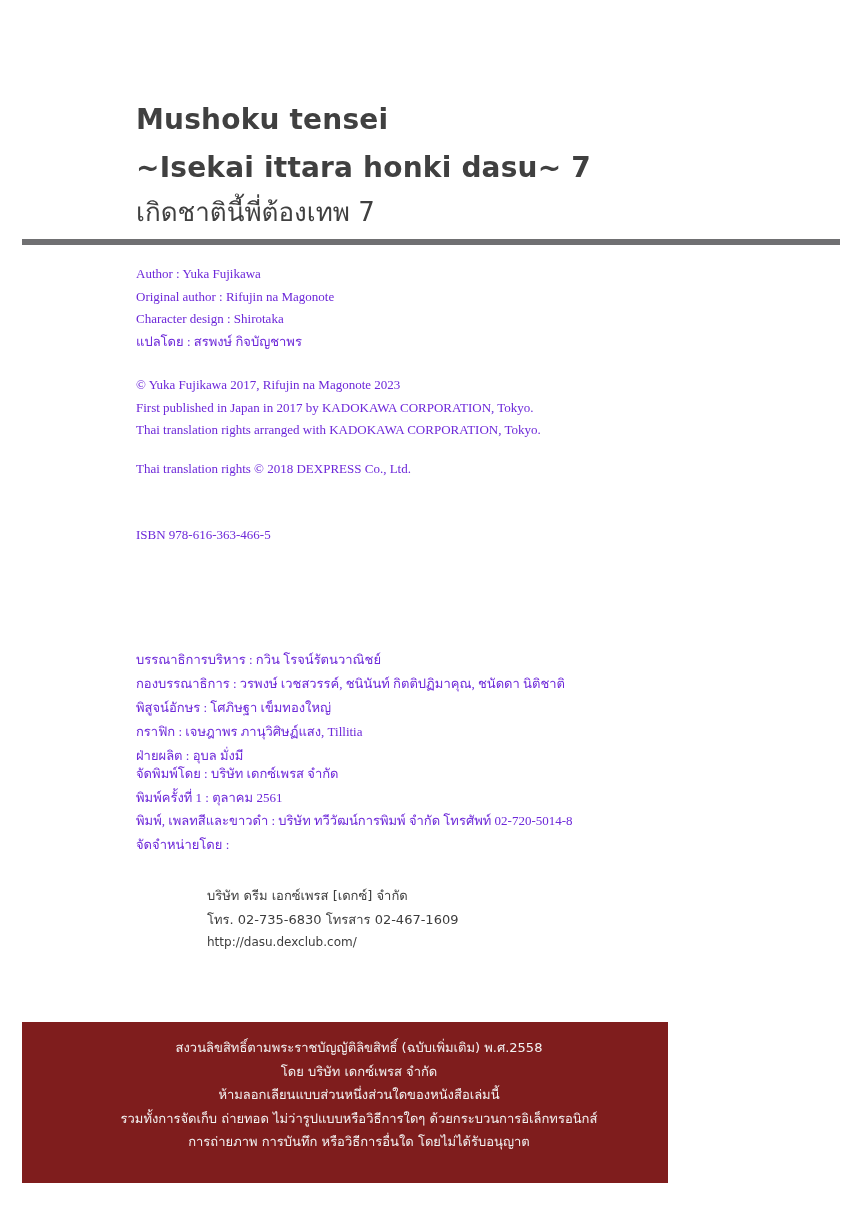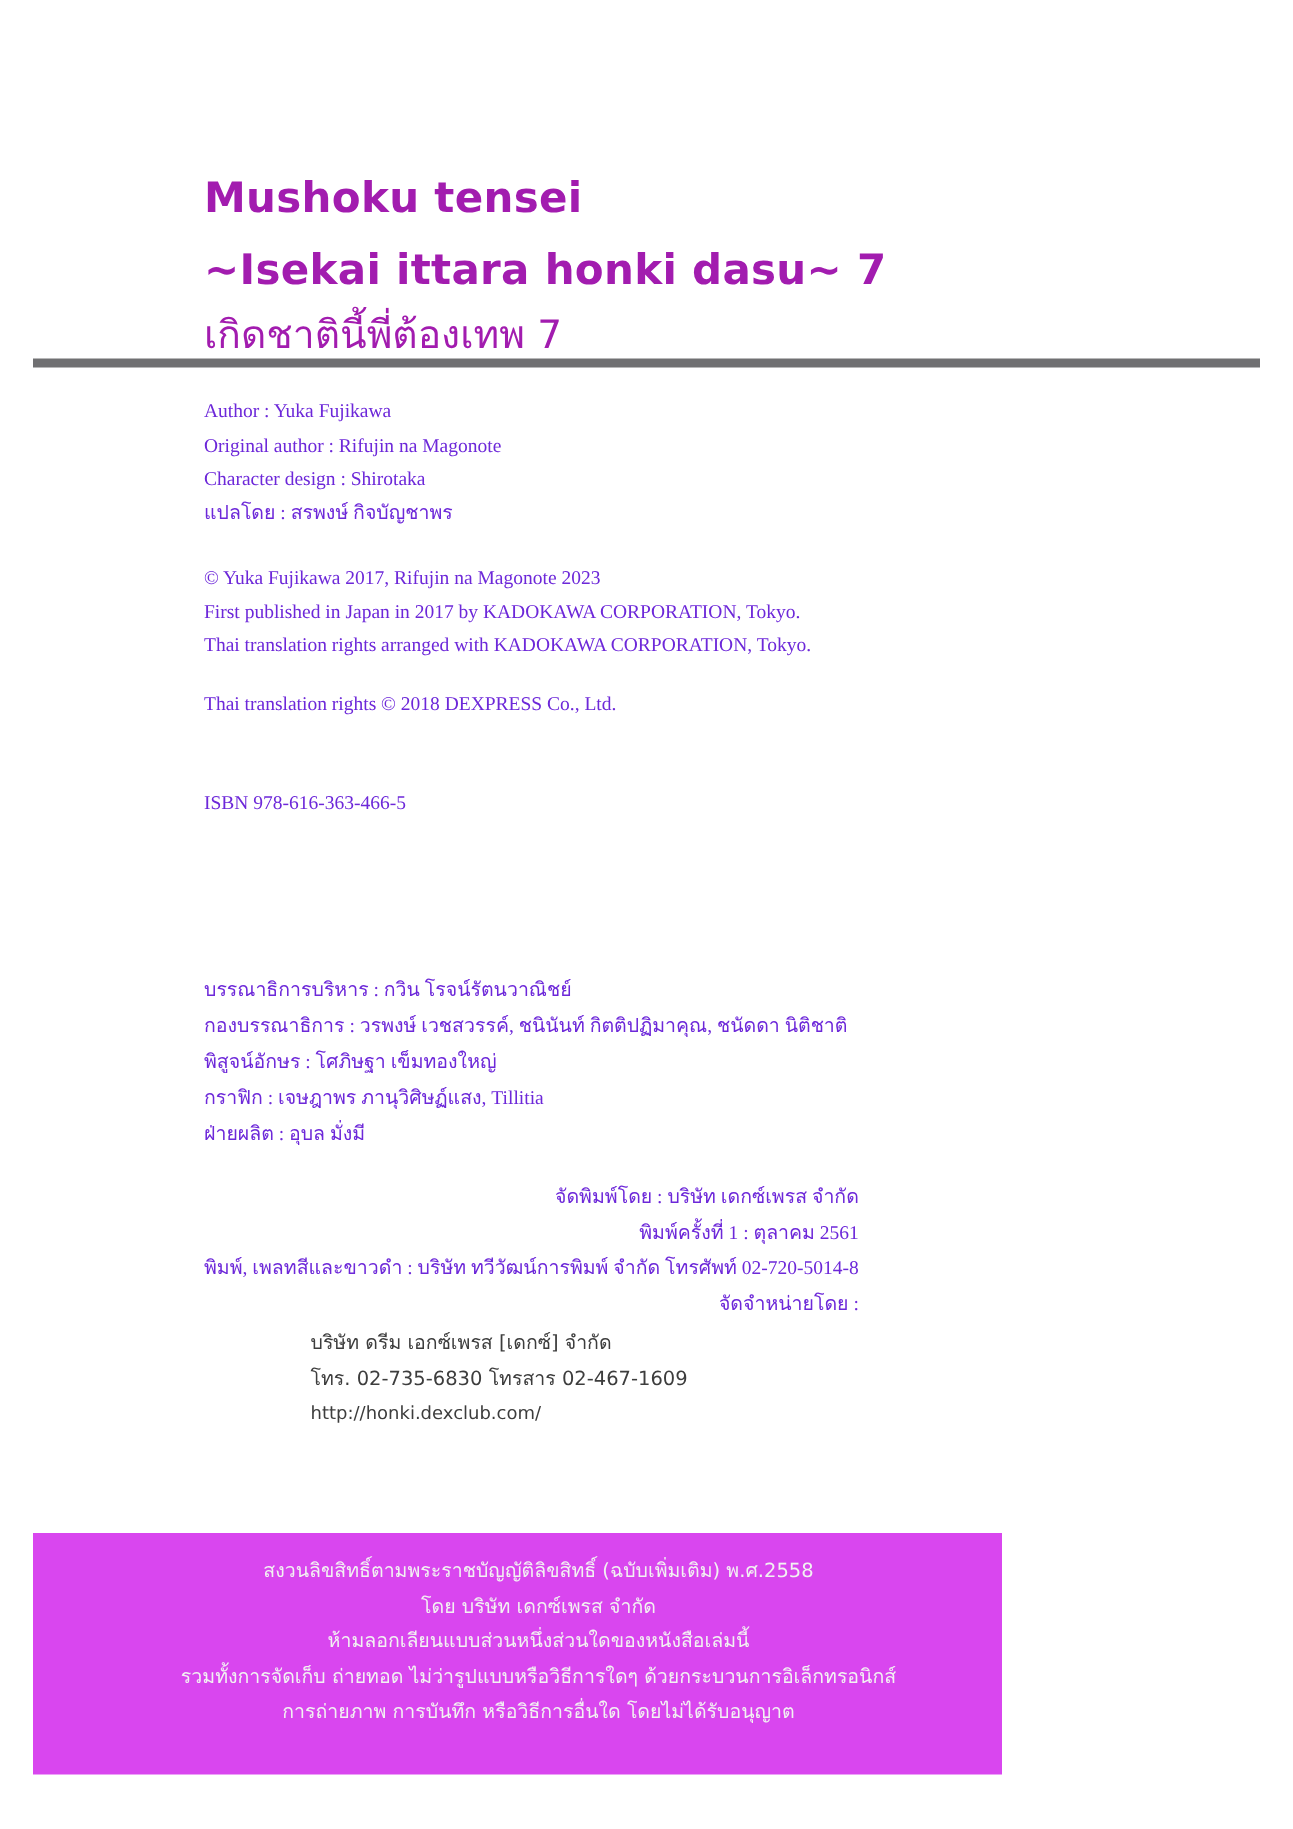--- a/index.html
+++ b/index.html
@@ -10,22 +10,22 @@
       overflow: hidden;
     }
     body {
       position: relative;
       font-family: "DejaVu Sans", "Liberation Sans", sans-serif;
       color: #3a3a3a;
     }
     .title-block {
       position: absolute;
       left: 136px;
-      top: 108px;
-      color: #a21caf;
+      top: 96px;
+      color: #404040;
     }
     .title-line {
       font-family: "DejaVu Sans", sans-serif;
       font-weight: bold;
       font-size: 28px;
       line-height: 48px;
       letter-spacing: 0.2px;
       white-space: nowrap;
     }
     .title-thai {
@@ -53,39 +53,39 @@
     }
     .block .line { display: block; }
     .credits { top: 263px; }
     .credits .line { height: 22.5px; line-height: 22px; }
     .copyright { top: 374px; }
     .copyright .line { height: 22.5px; line-height: 22px; }
     .rights { top: 461px; text-align: center; }
     .isbn { top: 527px; }
     .staff { top: 648px; }
     .staff .line { height: 24px; line-height: 24px; }
-    .publish { top: 786px; text-align: right; }
+    .publish { top: 762px; }
     .publish .line { height: 23.5px; line-height: 23px; }
     .distributor {
       position: absolute;
       left: 207px;
       top: 884px;
       font-size: 13px;
       color: #3d3d3d;
       white-space: nowrap;
     }
     .distributor .line { display: block; height: 23.5px; line-height: 23px; }
     .distributor .url { font-size: 12px; }
     .notice {
       position: absolute;
       left: 22px;
       top: 1022px;
       width: 646px;
       height: 161px;
-      background: #d946ef;
+      background: #7f1d1d;
       color: #f2f2f2;
       text-align: center;
       padding-top: 14px;
       font-size: 13px;
       padding-left: 28px;
     }
     .notice .line { display: block; height: 23.5px; line-height: 23px; }
   </style>
 </head>
 <body>
@@ -130,21 +130,21 @@
 <div class="block publish">
   <span class="line">จัดพิมพ์โดย : บริษัท เดกซ์เพรส จำกัด</span>
   <span class="line">พิมพ์ครั้งที่ 1 : ตุลาคม 2561</span>
   <span class="line">พิมพ์, เพลทสีและขาวดำ : บริษัท ทวีวัฒน์การพิมพ์ จำกัด โทรศัพท์ 02-720-5014-8</span>
   <span class="line">จัดจำหน่ายโดย :</span>
 </div>
 
 <div class="distributor">
   <span class="line">บริษัท ดรีม เอกซ์เพรส [เดกซ์] จำกัด</span>
   <span class="line">โทร. 02-735-6830 โทรสาร 02-467-1609</span>
-  <span class="line url">http://honki.dexclub.com/</span>
+  <span class="line url">http://dasu.dexclub.com/</span>
 </div>
 
 <div class="notice">
   <span class="line">สงวนลิขสิทธิ์ตามพระราชบัญญัติลิขสิทธิ์ (ฉบับเพิ่มเติม) พ.ศ.2558</span>
   <span class="line">โดย บริษัท เดกซ์เพรส จำกัด</span>
   <span class="line">ห้ามลอกเลียนแบบส่วนหนึ่งส่วนใดของหนังสือเล่มนี้</span>
   <span class="line">รวมทั้งการจัดเก็บ ถ่ายทอด ไม่ว่ารูปแบบหรือวิธีการใดๆ ด้วยกระบวนการอิเล็กทรอนิกส์</span>
   <span class="line">การถ่ายภาพ การบันทึก หรือวิธีการอื่นใด โดยไม่ได้รับอนุญาต</span>
 </div>
 

